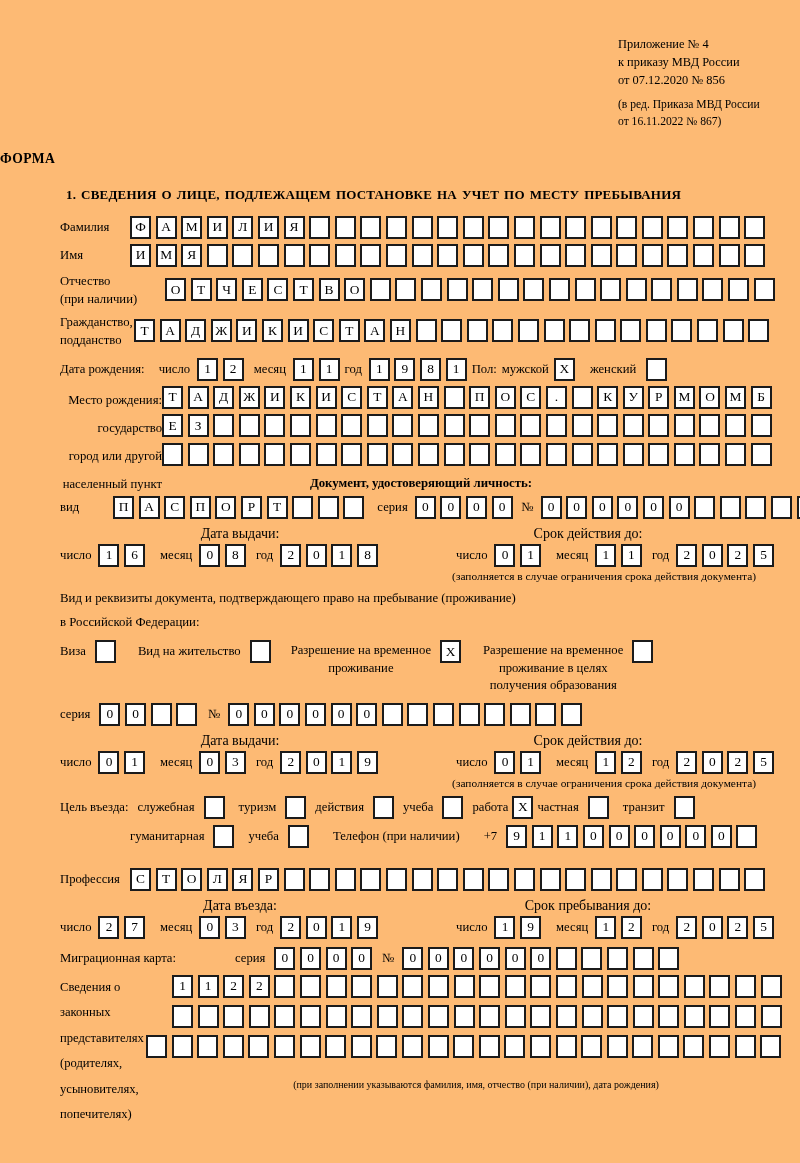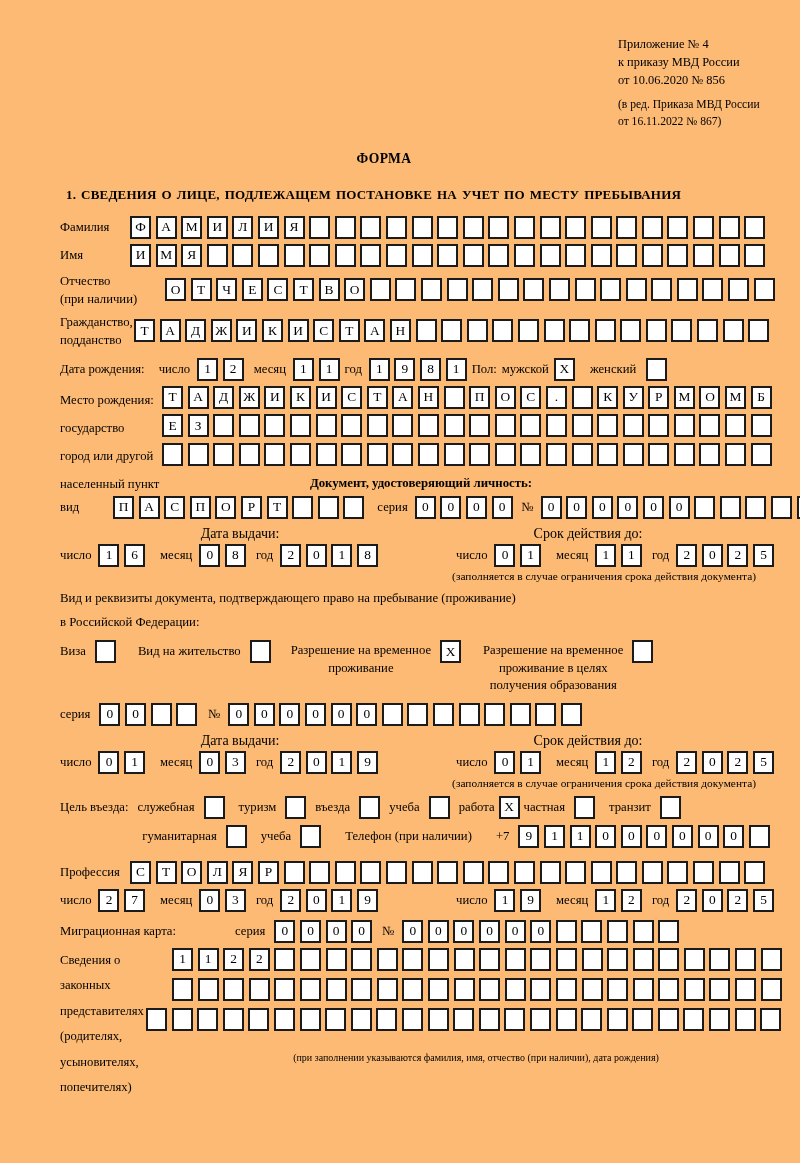--- a/index.html
+++ b/index.html
@@ -2,79 +2,79 @@
 <html><head>
 <meta charset="utf-8">
 <style>
   html,body{margin:0;padding:0;background:#fff;}
   .page{width:800px;height:1163px;background:#fdba74;color:#000;
         font-family:"Liberation Serif","DejaVu Serif",serif;overflow:hidden;}
   .content{padding-left:60px;padding-right:18px;}
   
   .appendix{margin:36px 0 0 618px;font-size:12.4px;line-height:1.45;}
   .edition{margin-top:7px;font-size:11.6px;line-height:1.45;}
-  .forma{margin-top:20px;padding-right:32px;text-align:center;font-weight:bold;
+  .forma{margin-top:20px;padding-right:32px;text-align:left;font-weight:bold;
          font-size:13.6px;letter-spacing:.4px;}
   .title{margin-top:20px;text-align:center;font-weight:bold;font-size:13.4px;line-height:1.65;}
   .blank-line{display:inline-block;width:46px;border-bottom:2px solid #2a2a2a;margin-left:10px;}
   .sec-heading{margin:20px 0 13px 0;padding-left:6px;font-weight:bold;font-size:13px;letter-spacing:.2px;word-spacing:1.5px;}
   
   .row{display:flex;align-items:center;margin-bottom:5px;font-size:12.7px;}
   .row.top{align-items:center;}
   .cells{display:inline-flex;gap:4.6px;flex:0 0 auto;}
   .cell{box-sizing:border-box;flex:0 0 21px;width:21px;height:23px;border:2px solid #1b1b1b;
         background:#fff;display:inline-flex;align-items:center;justify-content:center;
         font-size:13.4px;line-height:1;}
   .flabel{flex:0 0 70px;line-height:22px;}
   .flabel2{line-height:18px;}
   .w70{flex:0 0 70px}.w74{flex:0 0 74px}.w105{flex:0 0 105px}
   .ml{margin-left:10px}.mls{margin-left:5px}
   
   .inl{display:inline-flex;align-items:center;gap:5px;}
   
   .bp-block{display:flex;align-items:flex-start;height:88px;margin-bottom:0;font-size:12.7px;}
-  .bp-labels{flex:0 0 102px;line-height:28px;white-space:nowrap;}
+  .bp-labels{flex:0 0 102px;line-height:28px;white-space:nowrap;text-align:right;}
   .bp-rows{display:flex;flex-direction:column;gap:5.5px;}
   
   .sub-heading{text-align:center;font-weight:bold;font-size:12.8px;margin:2px 0 5px 0;}
   
   .dp-heads{display:flex;font-size:14px;margin:7px 0 2px 0;}
   .dp-left-h{flex:0 0 360px;text-align:center;}
   .dp-right-h{flex:1;text-align:center;padding-right:26px;}
   .dp-row{display:flex;align-items:center;font-size:12.7px;}
   .dp-grp{display:inline-flex;align-items:center;gap:5px;flex:0 0 360px;}
   .dp-grp2{display:inline-flex;align-items:center;gap:5px;margin-left:36px;}
   .dlbl{margin-right:2px;}
   .note{font-size:11.4px;text-align:right;padding-right:26px;margin:3px 0 4px 0;}
   
   .intro{font-size:12.8px;line-height:1.9;margin-top:4px;}
   .permit-options{display:flex;align-items:flex-start;margin:6px 0 8px 0;font-size:12.7px;}
   .opt{display:flex;align-items:flex-start;gap:9px;}
   .opt-lbl{line-height:23px;}
   .opt-lbl-c{text-align:center;line-height:17.5px;padding-top:2px;}
   
   .purpose-row{display:flex;align-items:center;font-size:12.7px;margin:7px 0 6px 0;}
-  .purpose-row2{display:flex;align-items:center;font-size:12.7px;margin:4px 0 13px 0;padding-left:70px;justify-content:center;}
+  .purpose-row2{display:flex;align-items:center;font-size:12.7px;margin:4px 0 20px 0;padding-left:70px;}
   .gap2{margin-left:9px}.gap3{margin-left:14px}.gap4{margin-left:24px}
   
   .rep-block{display:flex;align-items:flex-start;margin-top:5px;height:96px;font-size:12.6px;}
   .rep-labels{flex:0 0 86px;line-height:25.5px;white-space:nowrap;}
   .rep-rows{display:flex;flex-direction:column;gap:7px;}
   .rep-shift{margin-left:26px;}
   .final-note{text-align:center;font-size:10px;margin-top:8px;padding-left:110px;}
 </style>
 </head>
 <body>
 
 <div class="page">
 
   <div class="appendix">
     <div>Приложение № 4</div>
     <div>к приказу МВД России</div>
-    <div>от 10.06.2020 № 856</div>
+    <div>от 07.12.2020 № 856</div>
     <div class="edition">
       <div>(в ред. Приказа МВД России</div>
       <div>от 16.11.2022 № 867)</div>
     </div>
   </div>
 
   <div class="forma">ФОРМА</div>
 
 
   <div class="content">
@@ -541,21 +541,21 @@
     <div class="purpose-row">
       <span>Цель въезда:</span>
       <span class="gap2">служебная</span>
       <span class="cells gap2">
           <span class="cell"></span>
         </span>
       <span class="gap3">туризм</span>
       <span class="cells gap2">
           <span class="cell"></span>
         </span>
-      <span class="gap2">въезда</span>
+      <span class="gap2">действия</span>
       <span class="cells gap2">
           <span class="cell"></span>
         </span>
       <span class="gap2">учеба</span>
       <span class="cells gap2">
           <span class="cell"></span>
         </span>
       <span class="gap2">работа</span>
       <span class="cells" style="margin-left:4px">
           <span class="cell">X</span>
@@ -620,20 +620,24 @@
           <span class="cell"></span>
           <span class="cell"></span>
           <span class="cell"></span>
           <span class="cell"></span>
           <span class="cell"></span>
           <span class="cell"></span>
         </span>
     </div>
 
     <div>
+      <div class="dp-heads">
+        <span class="dp-left-h">Дата въезда:</span>
+        <span class="dp-right-h">Срок пребывания до:</span>
+      </div>
       <div class="dp-row" style="margin-bottom:8px;">
         <span class="dp-grp">
           <span class="dlbl">число</span>
           <span class="cells">
               <span class="cell">2</span>
               <span class="cell">7</span>
             </span>
           <span class="dlbl ml">месяц</span>
           <span class="cells">
               <span class="cell">0</span>

